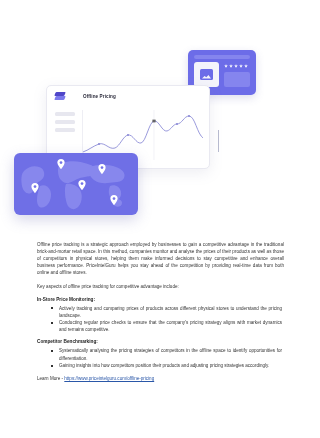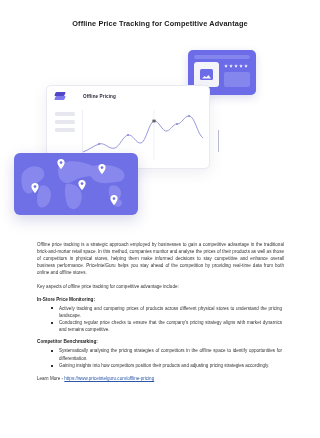--- a/index.html
+++ b/index.html
@@ -262,21 +262,20 @@
   .learn a {
     color: #2a57a8;
     text-decoration: underline;
   }
 </style>
 </head>
 <body>
 
 <div class="page">
 
-  <div class="doc-title">Offline Price Tracking for Competitive Advantage</div>
 
   <div class="hero">
 
     <div class="connector conn-left"></div>
     <div class="connector conn-down"></div>
 
     <div class="product-card">
       <div class="pc-topbar"></div>
       <div class="pc-thumb">
         <div class="pc-thumb-inner"></div>

